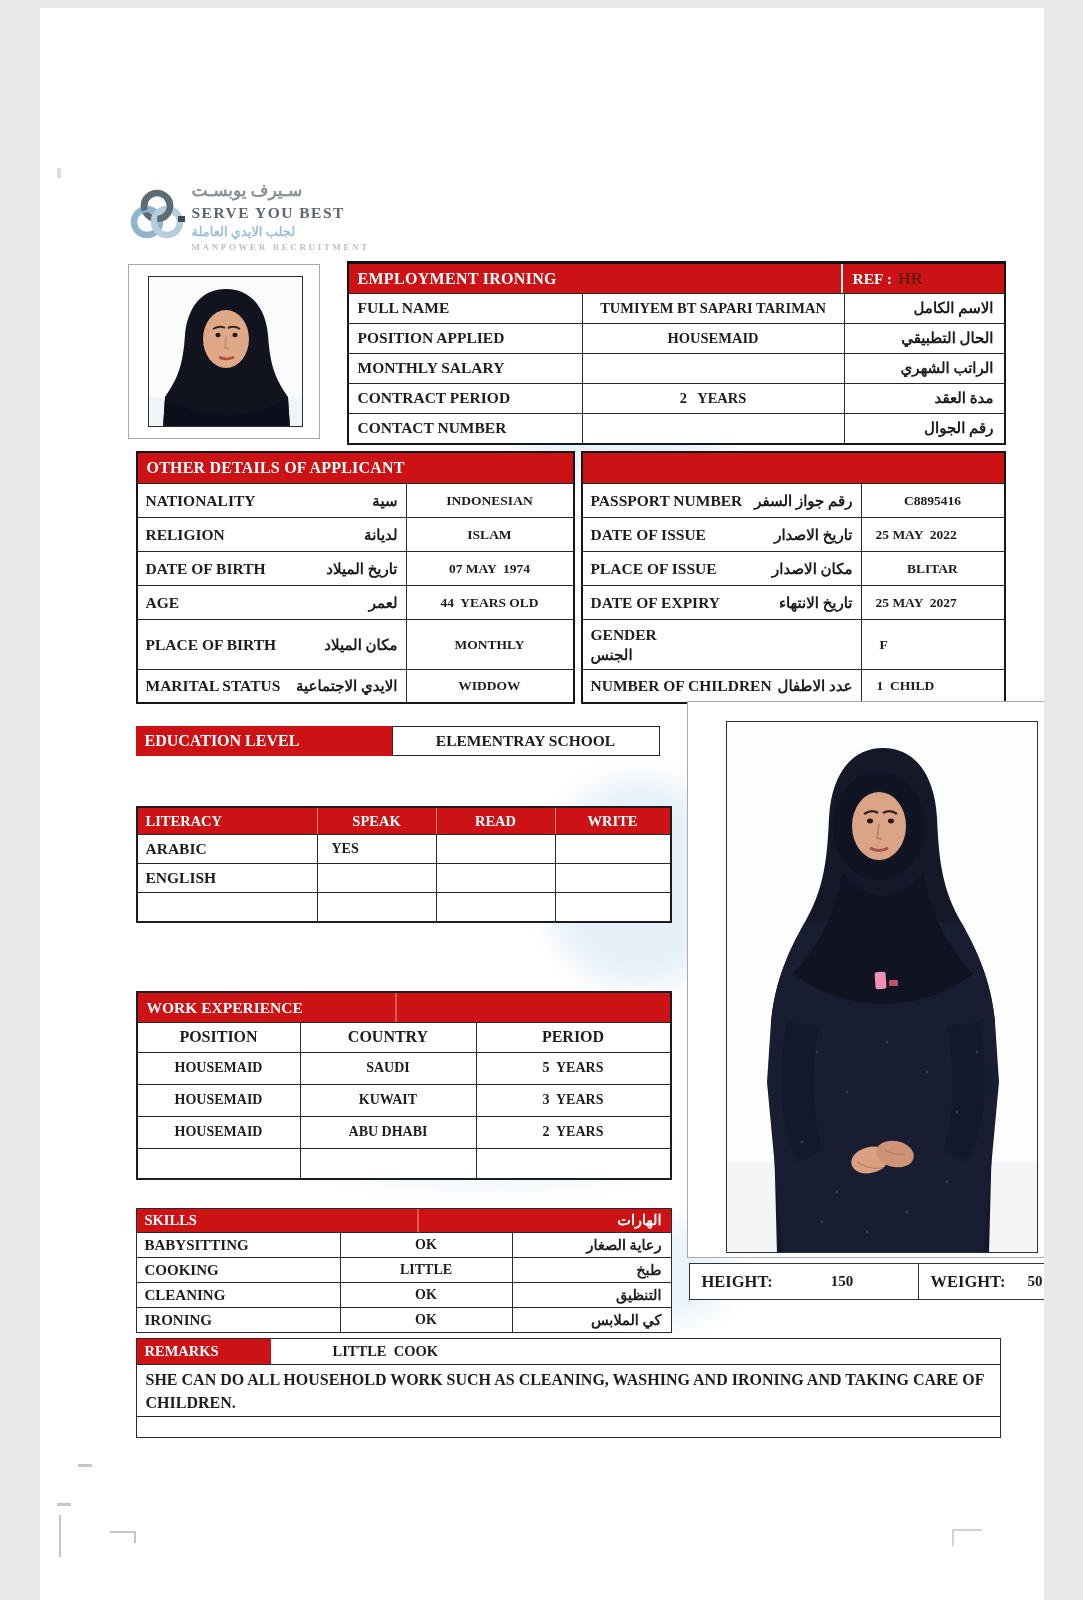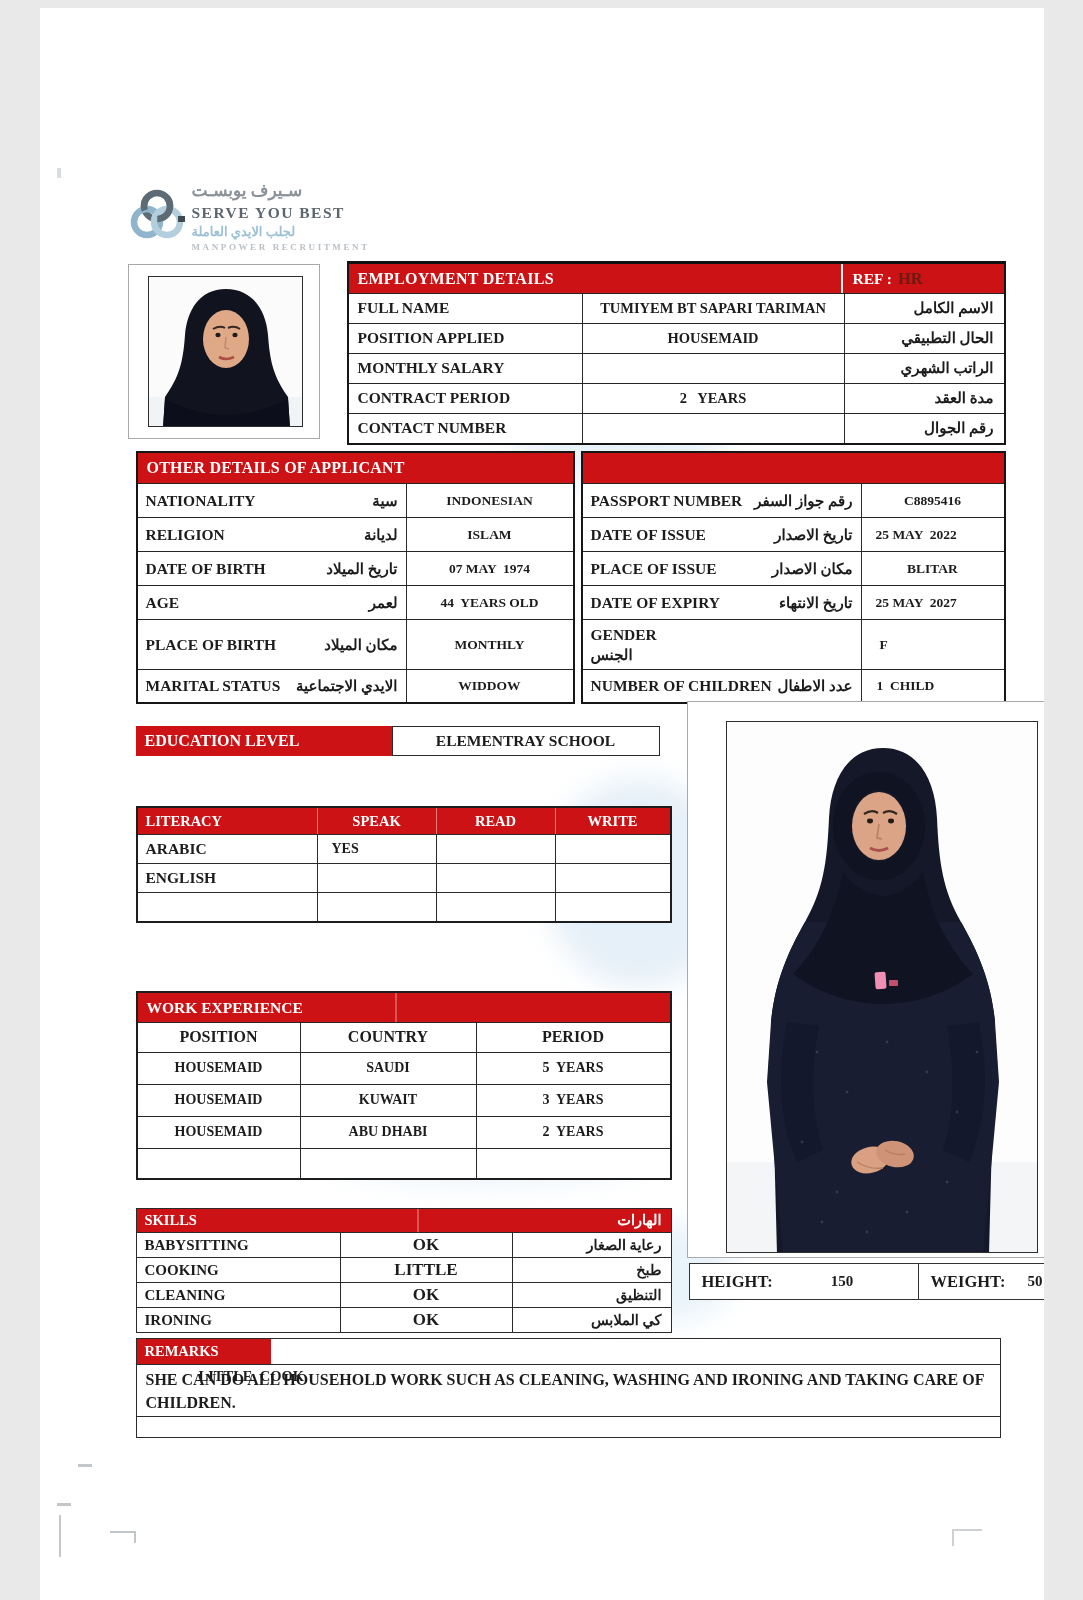--- a/index.html
+++ b/index.html
@@ -78,26 +78,26 @@
   .we-empty { height:30px; border-top:1.5px solid #262626; }
 
   
   .sk { left:96px; top:1200px; width:536px; border:1.5px solid #2a2a2a; background:#fff; }
   .sk-head { display:flex; height:23px; position:relative; }
   .sk-head .t { flex:1; font-size:14.5px; line-height:23px; padding-left:8px; }
   .sk-head .ta { width:162px; font-size:14.5px; line-height:23px; text-align:right; padding-right:9px; direction:rtl; }
   .sk-head:after { content:""; position:absolute; left:280px; top:0; width:2px; height:100%; background:rgba(255,255,255,.28); }
   .sk-row { display:flex; height:25px; border-top:1.2px solid #2a2a2a; }
   .sk-c1 { width:203px; font-size:15px; font-weight:bold; line-height:24px; padding-left:8px; }
-  .sk-c2 { width:172px; font-size:17px; font-weight:bold; line-height:24px; text-align:center; }
+  .sk-c2 { width:172px; font-size:14px; font-weight:bold; line-height:24px; text-align:center; }
   .sk-c3 { flex:1; font-size:14.5px; font-weight:bold; line-height:24px; direction:rtl; padding-right:9px; }
 
   
   .rem { left:96px; top:1330px; width:865px; border:1.5px solid #2a2a2a; background:#fff; }
-  .rem-r1 { display:flex; height:25px;flex-direction:column; }
+  .rem-r1 { display:flex; height:25px; }
   .rem-title { width:134px; font-size:14.5px; line-height:25px; padding-left:8px; }
   .rem-sum { flex:1; font-size:14.5px; font-weight:bold; line-height:25px; padding-left:62px; }
   .rem-body { border-top:1.5px solid #2a2a2a; min-height:48px; padding:3px 9px 2px 9px;
               font-size:16px; font-weight:bold; line-height:23px; }
   .rem-empty { border-top:1.5px solid #2a2a2a; height:21px; }
 
   
   .photo-box { border:1.5px solid #a9a9a9; background:#fff; }
   .photo-inner { position:absolute; border:1.8px solid #2e2e2e; overflow:hidden; background:#fcfcfd; }
 
@@ -158,21 +158,21 @@
         <ellipse cx="86" cy="58" rx="2.6" ry="2.2" fill="#241b16"></ellipse>
         <path d="M77,60 l-1,11 l4,1" stroke="#c08c6e" stroke-width="1.6" fill="none"></path>
         <path d="M70,80 q7,4 15,0" stroke="#ab4f43" stroke-width="2.6" fill="none"></path>
         <path d="M14,151 L16,122 C40,134 58,138 77,138 C96,138 115,134 139,122 L141,151 Z" fill="#0c0f1b"></path>
       </svg>
     </div>
   </div>
 
   <div class="abs emp">
     <div class="emp-head redbar">
-      <div class="emp-title">EMPLOYMENT DETAILS</div>
+      <div class="emp-title">EMPLOYMENT IRONING</div>
       <div class="emp-ref">
         <span>REF :</span><span class="hr">HR</span>
       </div>
     </div>
     <div class="emp-row">
       <div class="emp-label">FULL NAME</div>
       <div class="emp-value cellbrd pre">TUMIYEM BT SAPARI TARIMAN</div>
       <div class="emp-ar cellbrd">الاسم الكامل</div>
     </div>
     <div class="emp-row">

